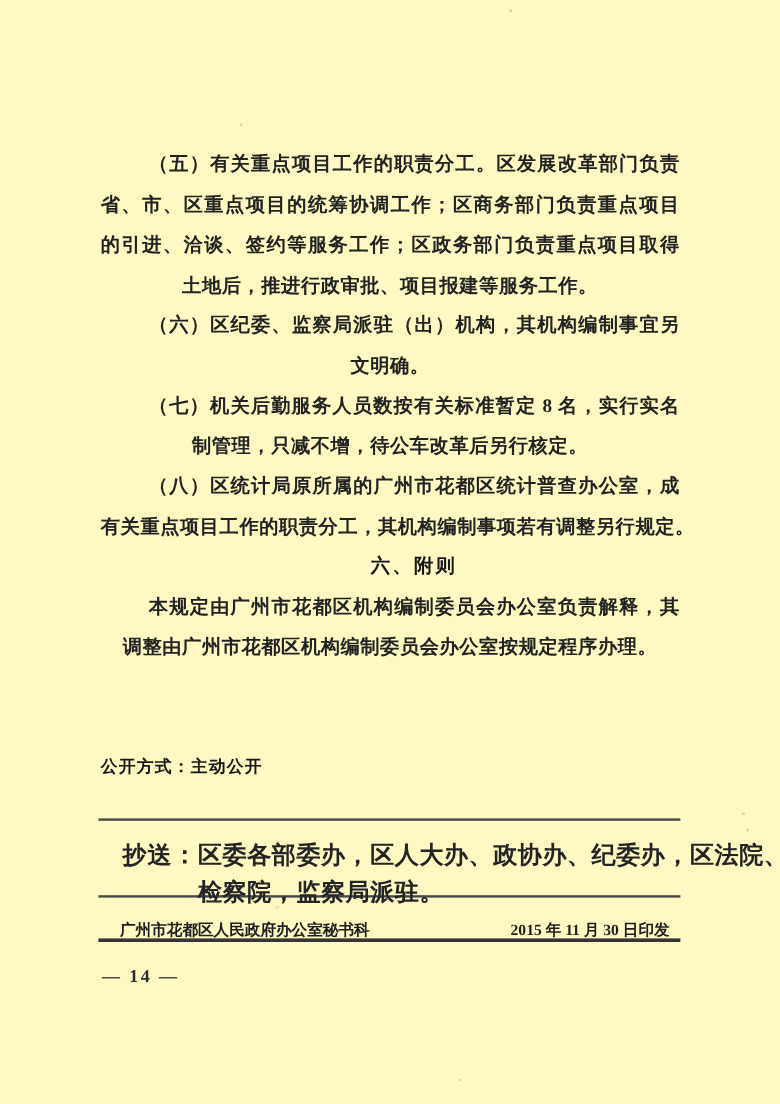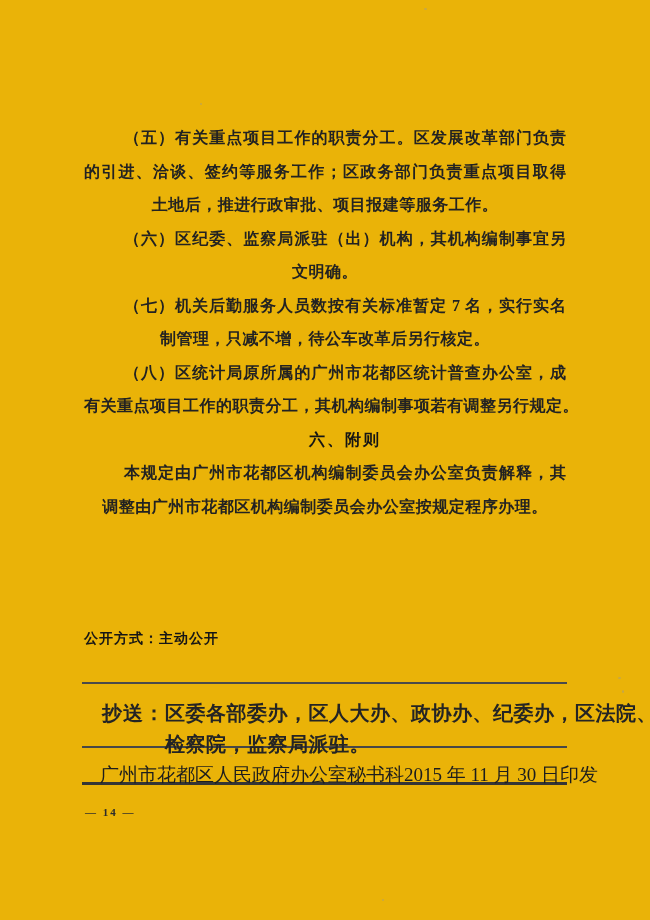--- a/index.html
+++ b/index.html
@@ -6,21 +6,21 @@
   html,body { width:650px; height:920px; }
   body {
     background:#fdfdfc;
     font-family:"Liberation Serif","DejaVu Serif",serif;
     color:#1e1e1e;
     position:relative;
     overflow:hidden;
   }
   .page {
     position:absolute; inset:0;
-    background:#eab308;
+    background:#fef9c3;
   }
   
   .doc-body {
     position:absolute;
     left:84px; top:121px;
     width:482px;
     font-size:16px;
     line-height:33.5px;
     font-weight:600;
     color:#222;
@@ -57,50 +57,51 @@
     font-size:20px; line-height:31px; font-weight:600; color:#242424;
     display:flex;
   }
   .cc-label { flex:0 0 auto; white-space:nowrap; letter-spacing:1px; }
   .cc-lines { flex:1 1 auto; }
   .cc-lines .line { white-space:nowrap; letter-spacing:0.5px; }
   
   .issuer-row {
     position:absolute; left:100px; top:759px; width:458px;
     display:flex; justify-content:space-between; align-items:baseline;
-    font-size:19px; line-height:31px; font-weight:400; color:#1d1d1d;
+    font-size:13px; line-height:31px; font-weight:700; color:#1d1d1d;
     white-space:nowrap;
   }
   
   .page-number {
     position:absolute; left:85px; top:806px;
-    font-size:11px; letter-spacing:2px; font-weight:600; color:#2c2c2c;
+    font-size:15px; letter-spacing:2px; font-weight:600; color:#2c2c2c;
     white-space:nowrap;
   }
   
   .speck { position:absolute; background:#9a9a9a; border-radius:50%; opacity:0.45; }
   .s1 { left:424px; top:8px;  width:3px; height:2px; }
   .s2 { left:200px; top:103px; width:2px; height:2px; }
   .s3 { left:618px; top:677px; width:3px; height:2px; }
   .s4 { left:622px; top:690px; width:2px; height:3px; }
   .s5 { left:382px; top:899px; width:2px; height:2px; }
   .s6 { left:229px; top:755px; width:4px; height:2px; opacity:0.25; }
 </style>
 </head>
 <body>
 
 <div class="page">
 
   <div class="doc-body">
       <div class="line indent fill">（五）有关重点项目工作的职责分工。区发展改革部门负责</div>
+      <div class="line fill">省、市、区重点项目的统筹协调工作；区商务部门负责重点项目</div>
       <div class="line fill">的引进、洽谈、签约等服务工作；区政务部门负责重点项目取得</div>
       <div class="line last">土地后，推进行政审批、项目报建等服务工作。</div>
       <div class="line indent fill">（六）区纪委、监察局派驻（出）机构，其机构编制事宜另</div>
       <div class="line last">文明确。</div>
-      <div class="line indent fill">（七）机关后勤服务人员数按有关标准暂定 7 名，实行实名</div>
+      <div class="line indent fill">（七）机关后勤服务人员数按有关标准暂定 8 名，实行实名</div>
       <div class="line last">制管理，只减不增，待公车改革后另行核定。</div>
       <div class="line indent fill">（八）区统计局原所属的广州市花都区统计普查办公室，成</div>
       <div class="line last">有关重点项目工作的职责分工，其机构编制事项若有调整另行规定。</div>
       <div class="line indent last bold">六、附则</div>
       <div class="line indent fill">本规定由广州市花都区机构编制委员会办公室负责解释，其</div>
       <div class="line last">调整由广州市花都区机构编制委员会办公室按规定程序办理。</div>
     </div>
 
   <div class="publicity">
     <span>公开方式：</span><span>主动公开</span>

